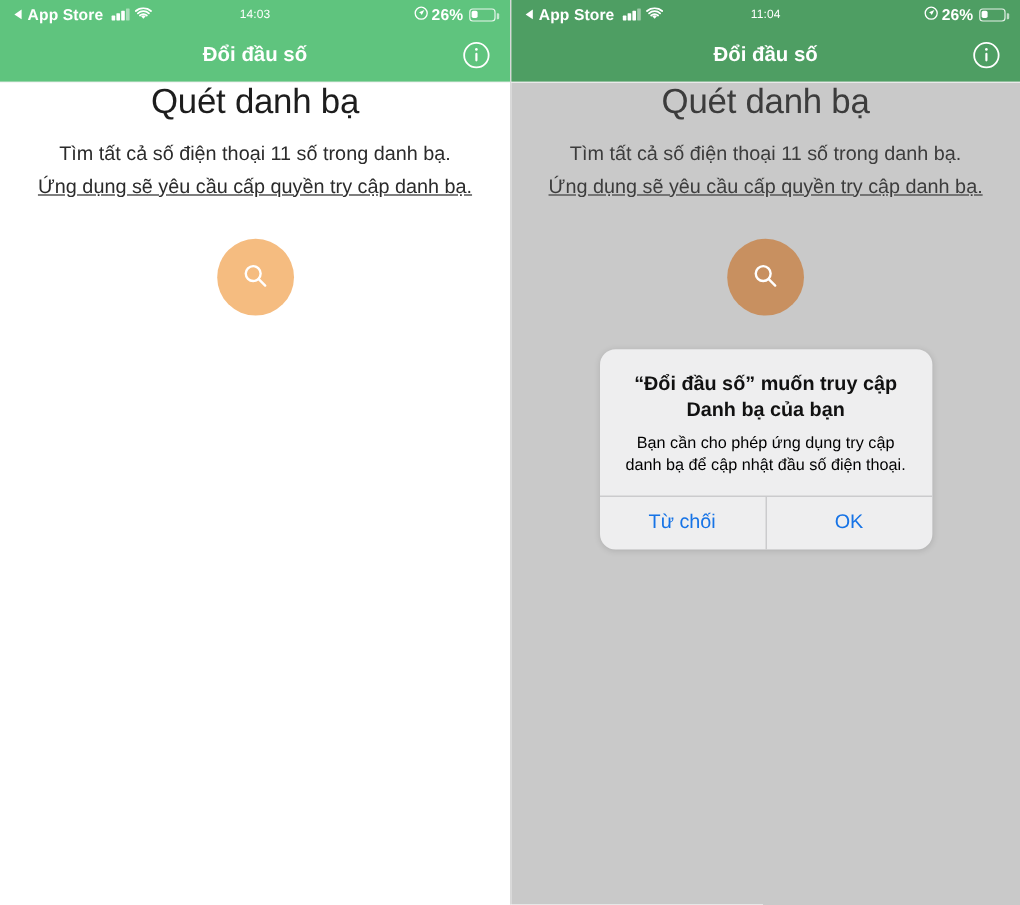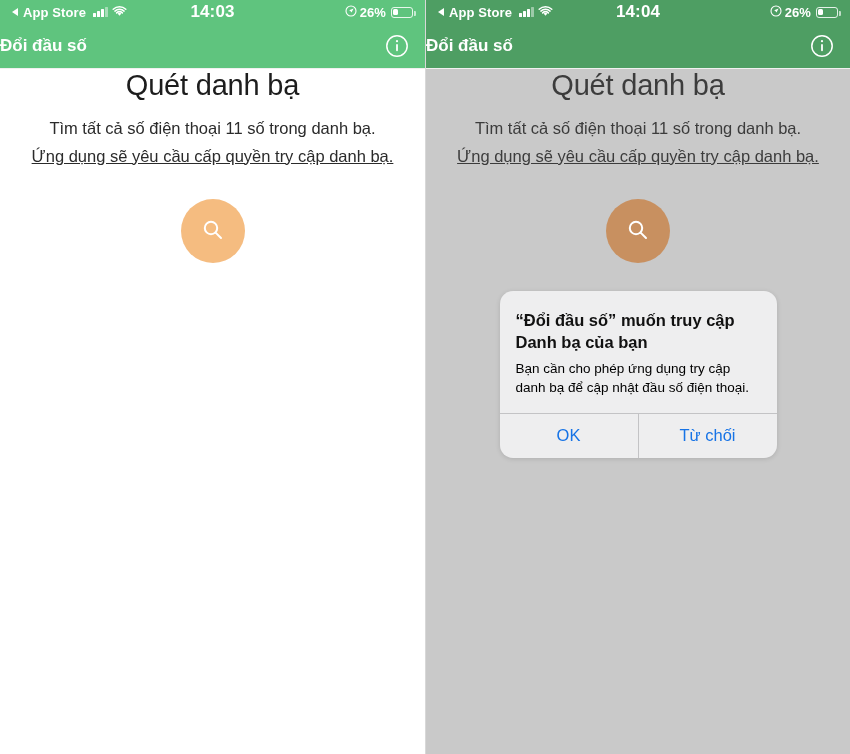--- a/index.html
+++ b/index.html
@@ -45,22 +45,22 @@
   }
   .sb-left, .sb-right {
     display: flex;
     align-items: center;
     gap: 4px;
     flex: 1;
   }
   .sb-right { justify-content: flex-end; gap: 3px; }
   .sb-center {
     flex: 0 0 auto;
-    font-size: 17px;
-    font-weight: bold;
+    font-size: 10px;
+    font-weight: normal;
   }
   .back-tri {
     width: 0; height: 0;
     border-top: 4.5px solid transparent;
     border-bottom: 4.5px solid transparent;
     border-right: 6px solid #ffffff;
     margin-right: 1px;
   }
   .sig {
     display: inline-flex;
@@ -105,20 +105,21 @@
     background: #ffffff;
     border-radius: 1.5px;
   }
 
   
   .navbar {
     height: 44px;
     position: relative;
     display: flex;
     align-items: center;
+    justify-content: center;
   }
   .nav-title {
     color: #ffffff;
     font-size: 17px;
     font-weight: bold;
   }
   .nav-info {
     position: absolute;
     right: 16px;
     top: 50%;
@@ -192,20 +193,21 @@
     margin-top: 222px;
     width: 277px;
     background: #eeeeef;
     border-radius: 13px;
     box-shadow: 0 1px 5px rgba(0,0,0,.13);
     overflow: hidden;
     font-family: "Liberation Sans", "DejaVu Sans", sans-serif;
   }
   .alert-body {
     padding: 19px 16px 16px;
+    text-align: center;
   }
   .alert-title {
     font-size: 16.5px;
     font-weight: bold;
     color: #111111;
     line-height: 1.33;
   }
   .alert-msg {
     margin-top: 6px;
     font-size: 13.5px;
@@ -316,21 +318,21 @@
             </span>
           <span>
             <svg width="15" height="11" viewBox="0 0 15 11">
               <path d="M7.5 9.7 5.6 7.6a2.9 2.9 0 0 1 3.8 0z" fill="#fff"></path>
               <path d="M2.9 5.1a6.9 6.9 0 0 1 9.2 0" stroke="#fff" stroke-width="1.5" fill="none" stroke-linecap="round"></path>
               <path d="M4.6 6.9a4.4 4.4 0 0 1 5.8 0" stroke="#fff" stroke-width="1.5" fill="none" stroke-linecap="round"></path>
               <path d="M1.2 3.2a9.4 9.4 0 0 1 12.6 0" stroke="#fff" stroke-width="1.5" fill="none" stroke-linecap="round"></path>
             </svg>
           </span>
         </div>
-        <div class="sb-center">14:04</div>
+        <div class="sb-center">11:04</div>
         <div class="sb-right">
           <span>
             <svg width="12" height="12" viewBox="0 0 12 12">
               <circle cx="6" cy="6" r="5" fill="none" stroke="#fff" stroke-width="1.1"></circle>
               <path d="M8.6 3.4 4.2 5.3l1.4.9.9 1.4z" fill="#fff"></path>
             </svg>
           </span>
           <span>26%</span>
           <span class="batt">
               <span></span>
@@ -364,21 +366,21 @@
         </span>
       </button>
 
       <div class="alert-backdrop">
         <div class="alert">
           <div class="alert-body">
             <div class="alert-title">“Đổi đầu số” muốn truy cập Danh bạ của bạn</div>
             <div class="alert-msg">Bạn cần cho phép ứng dụng try cập danh bạ để cập nhật đầu số điện thoại.</div>
           </div>
           <div class="alert-actions">
+            <button class="alert-btn">Từ chối</button>
             <button class="alert-btn">OK</button>
-            <button class="alert-btn">Từ chối</button>
           </div>
         </div>
       </div>
     </div>
   </div>
 
 </div>
 
 </body></html>

